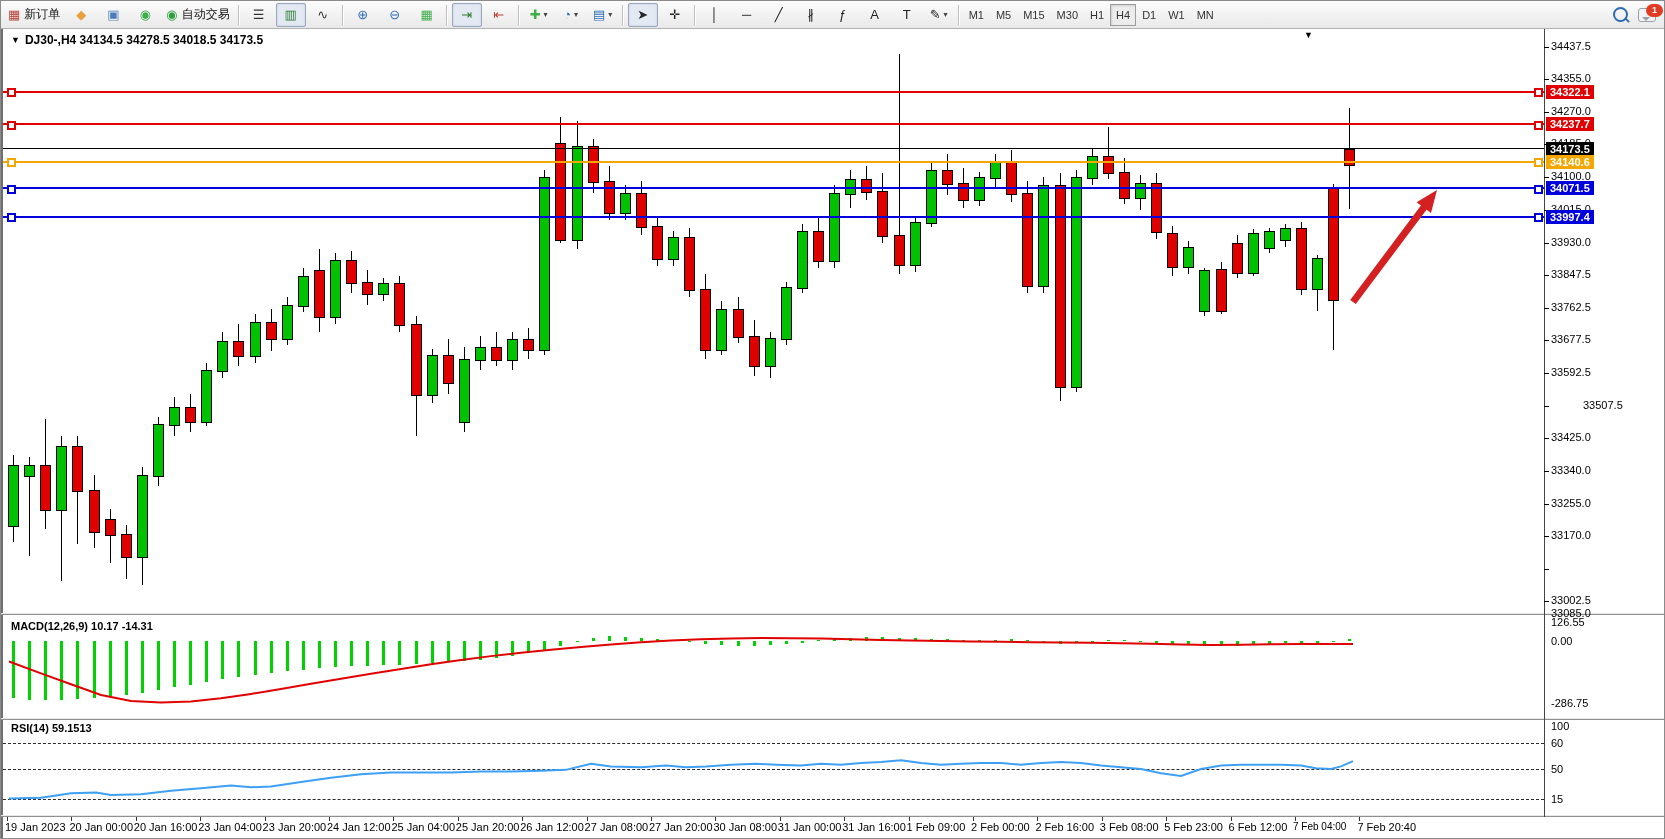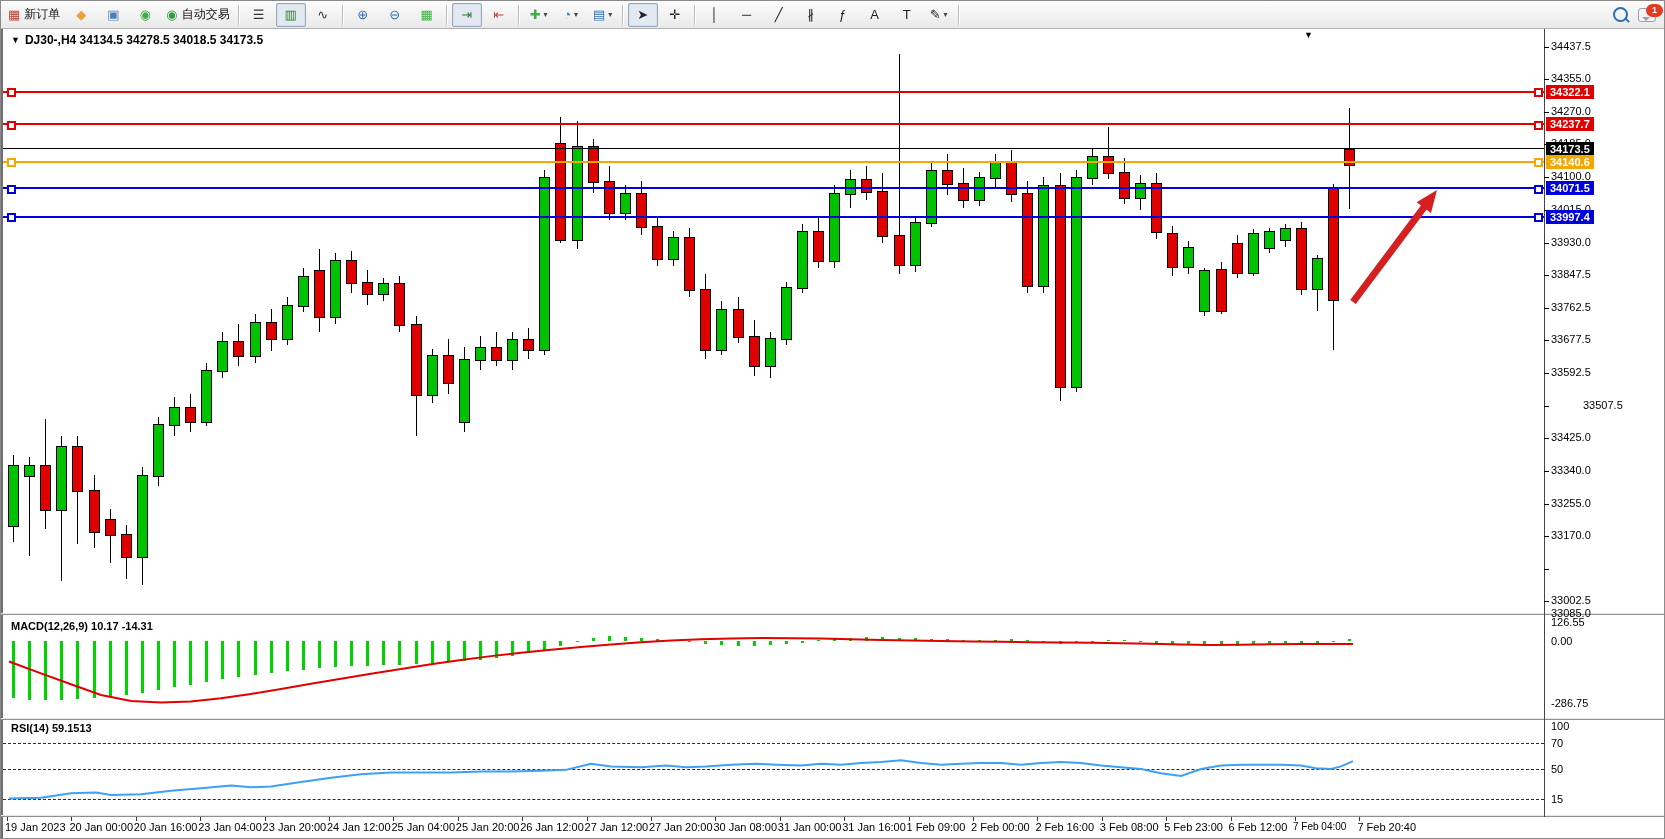--- a/index.html
+++ b/index.html
@@ -142,20 +142,31 @@
           <span style="color: rgb(34, 34, 34);">A</span>
         </div>
         <div class="tbtn">
           <span style="color: rgb(34, 34, 34);">T</span>
         </div>
         <div class="tbtn">
           <span style="color: rgb(34, 34, 34);">✎</span>
           <span class="dd">▾</span>
         </div>
         <div class="tsep"></div>
+      </div>
+    <div id="tb-timeframes" style="display:flex;align-items:center;">
+        <div class="tf-btn">M1</div>
+        <div class="tf-btn">M5</div>
+        <div class="tf-btn">M15</div>
+        <div class="tf-btn">M30</div>
+        <div class="tf-btn">H1</div>
+        <div class="tf-btn active">H4</div>
+        <div class="tf-btn">D1</div>
+        <div class="tf-btn">W1</div>
+        <div class="tf-btn">MN</div>
       </div>
     <div class="tb-right">
       <span class="mag"></span>
       <span class="chat">
         <span class="cnt">1</span>
       </span>
     </div>
   </div>
 
   <div class="chartwin">
@@ -488,21 +499,21 @@
         <div class="badge" style="top: 55.5559px; background: rgb(224, 0, 0); left: 2px;">34322.1</div>
         <div class="badge" style="top: 88.1428px; background: rgb(224, 0, 0); left: 2px;">34237.7</div>
         <div class="badge" style="top: 112.93px; background: rgb(0, 0, 0); left: 2px;">34173.5</div>
         <div class="badge" style="top: 125.633px; background: rgb(245, 167, 0); left: 2px;">34140.6</div>
         <div class="badge" style="top: 152.313px; background: rgb(0, 0, 221); left: 2px;">34071.5</div>
         <div class="badge" style="top: 180.923px; background: rgb(0, 0, 221); left: 2px;">33997.4</div>
         <div class="tick" style="top: 587px; left: 7px;">126.55</div>
         <div class="tick" style="top: 606px; left: 7px;">0.00</div>
         <div class="tick" style="top: 668px; left: 7px;">-286.75</div>
         <div class="tick" style="top: 691px; left: 7px;">100</div>
-        <div class="tick" style="top: 708px; left: 7px;">70</div>
+        <div class="tick" style="top: 708px; left: 7px;">60</div>
         <div class="tick" style="top: 734px; left: 7px;">50</div>
         <div class="tick" style="top: 764px; left: 7px;">15</div>
       </div>
     <div id="time-axis" style="position:absolute;left:0;top:786px;width:1665px;height:25px;">
         <div class="ttkm" style="left: 6px; top: 2px; position: absolute;"></div>
         <div style="position: absolute; left: 4px; top: 6px; font-size: 11px;">19 Jan 2023</div>
         <div class="ttkm" style="left: 70.4px; top: 2px; position: absolute;"></div>
         <div style="position: absolute; left: 68.4px; top: 6px; font-size: 11px;">20 Jan 00:00</div>
         <div class="ttkm" style="left: 134.8px; top: 2px; position: absolute;"></div>
         <div style="position: absolute; left: 132.8px; top: 6px; font-size: 11px;">20 Jan 16:00</div>
@@ -512,21 +523,21 @@
         <div style="position: absolute; left: 261.6px; top: 6px; font-size: 11px;">23 Jan 20:00</div>
         <div class="ttkm" style="left: 328px; top: 2px; position: absolute;"></div>
         <div style="position: absolute; left: 326px; top: 6px; font-size: 11px;">24 Jan 12:00</div>
         <div class="ttkm" style="left: 392.4px; top: 2px; position: absolute;"></div>
         <div style="position: absolute; left: 390.4px; top: 6px; font-size: 11px;">25 Jan 04:00</div>
         <div class="ttkm" style="left: 456.8px; top: 2px; position: absolute;"></div>
         <div style="position: absolute; left: 454.8px; top: 6px; font-size: 11px;">25 Jan 20:00</div>
         <div class="ttkm" style="left: 521.2px; top: 2px; position: absolute;"></div>
         <div style="position: absolute; left: 519.2px; top: 6px; font-size: 11px;">26 Jan 12:00</div>
         <div class="ttkm" style="left: 585.6px; top: 2px; position: absolute;"></div>
-        <div style="position: absolute; left: 583.6px; top: 6px; font-size: 11px;">27 Jan 12:00</div>
+        <div style="position: absolute; left: 583.6px; top: 6px; font-size: 11px;">27 Jan 08:00</div>
         <div class="ttkm" style="left: 650px; top: 2px; position: absolute;"></div>
         <div style="position: absolute; left: 648px; top: 6px; font-size: 11px;">27 Jan 20:00</div>
         <div class="ttkm" style="left: 714.4px; top: 2px; position: absolute;"></div>
         <div style="position: absolute; left: 712.4px; top: 6px; font-size: 11px;">30 Jan 08:00</div>
         <div class="ttkm" style="left: 778.8px; top: 2px; position: absolute;"></div>
         <div style="position: absolute; left: 776.8px; top: 6px; font-size: 11px;">31 Jan 00:00</div>
         <div class="ttkm" style="left: 843.2px; top: 2px; position: absolute;"></div>
         <div style="position: absolute; left: 841.2px; top: 6px; font-size: 11px;">31 Jan 16:00</div>
         <div class="ttkm" style="left: 907.6px; top: 2px; position: absolute;"></div>
         <div style="position: absolute; left: 905.6px; top: 6px; font-size: 11px;">1 Feb 09:00</div>

